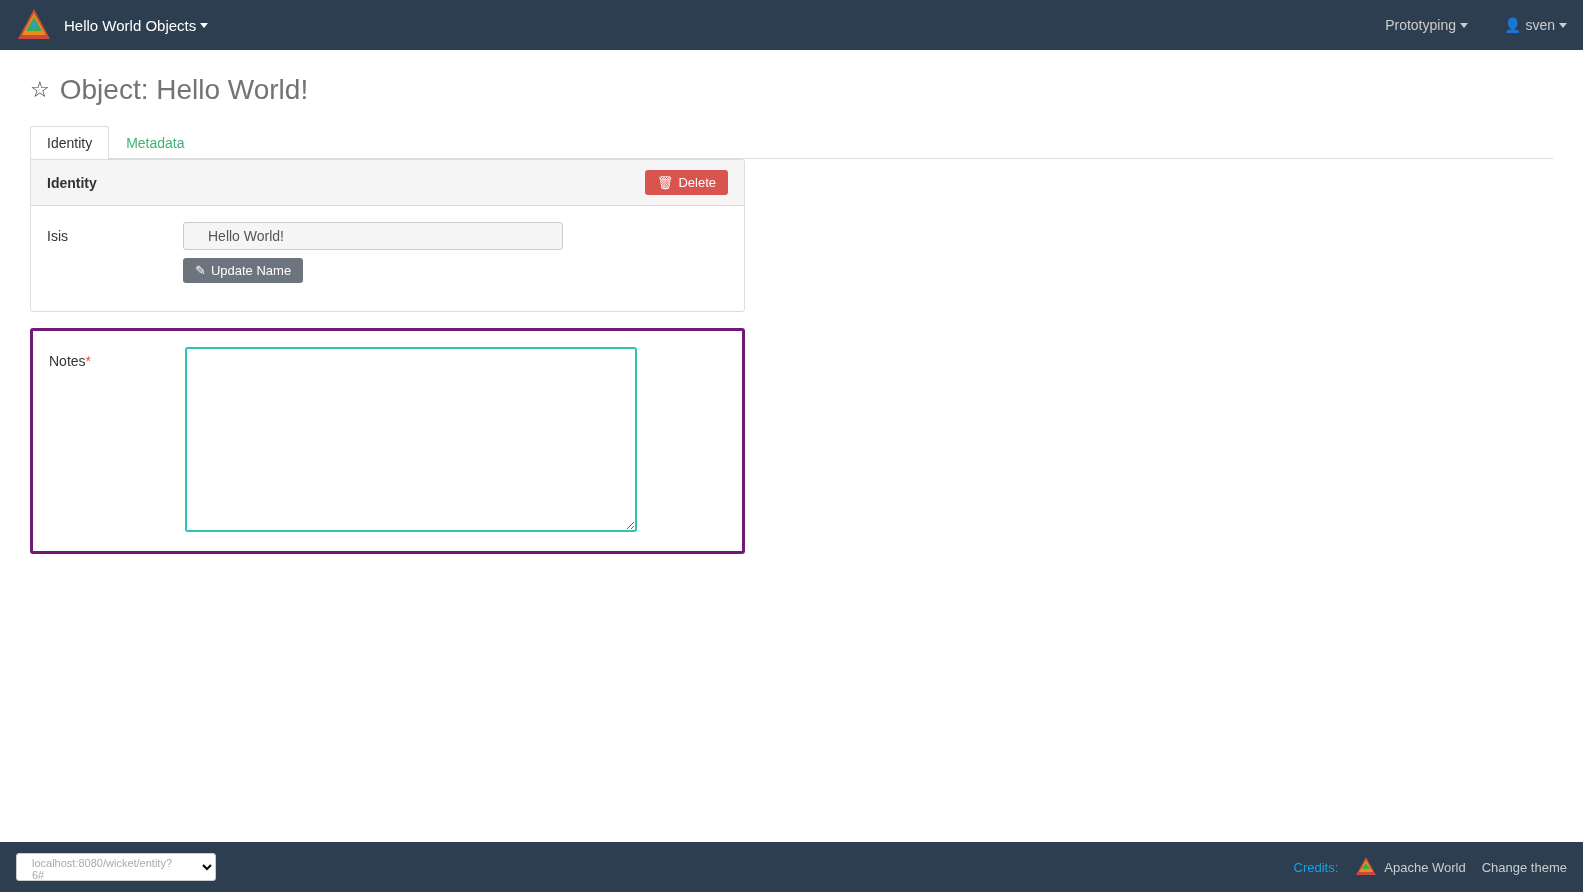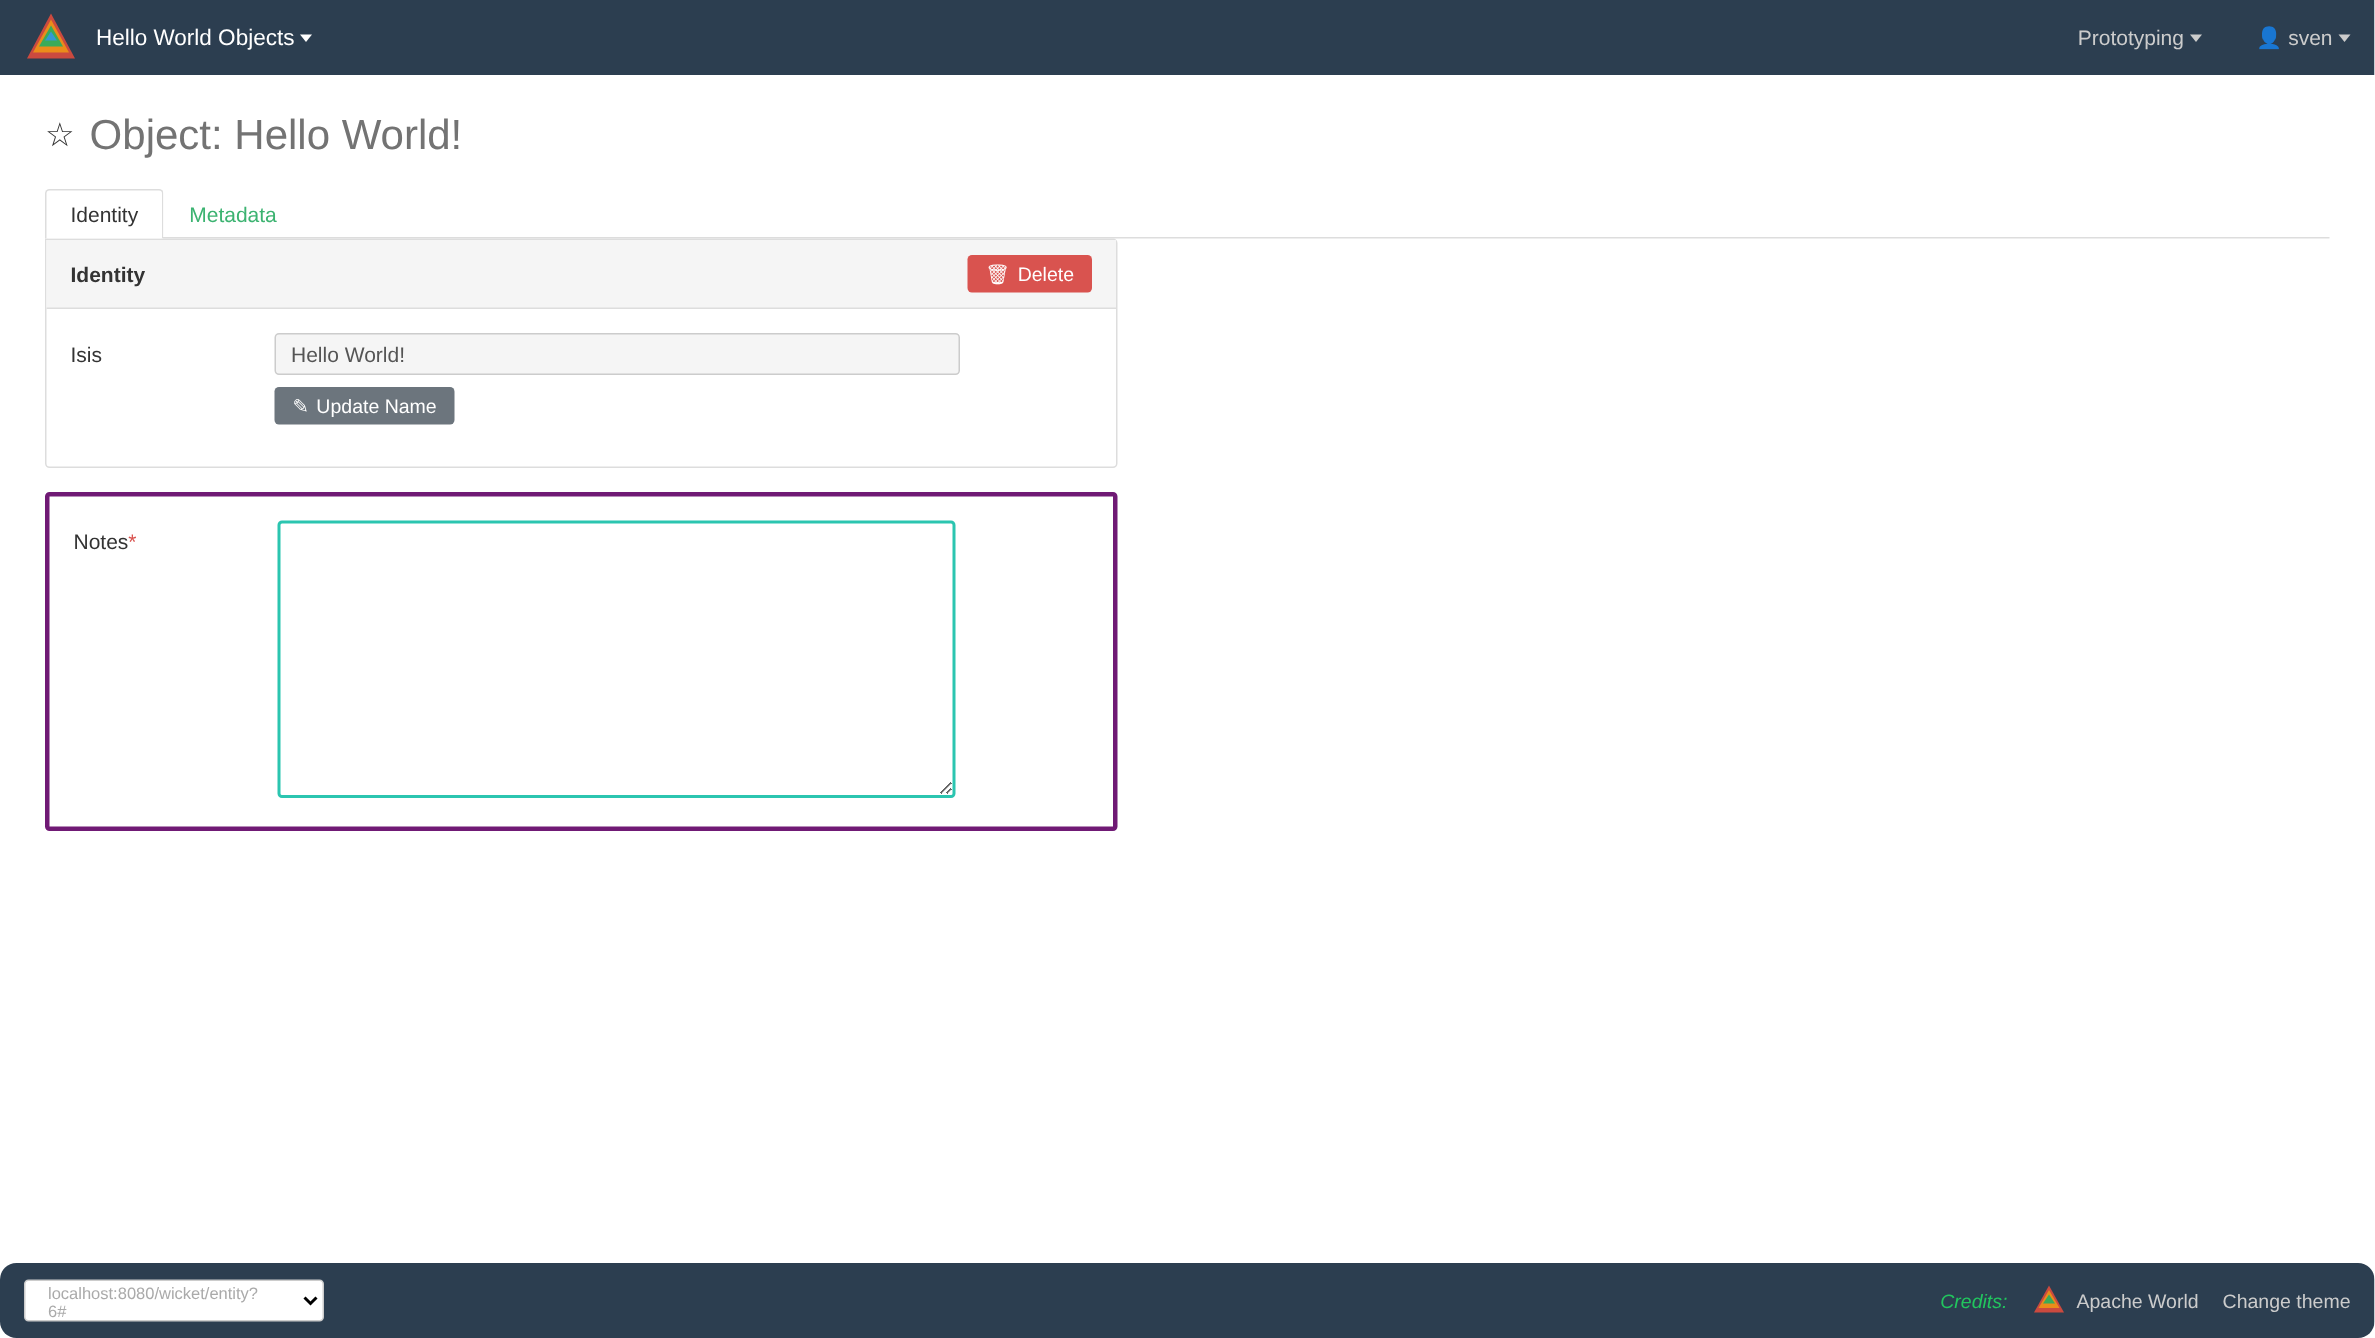--- a/index.html
+++ b/index.html
@@ -169,22 +169,22 @@
       flex-shrink: 0;
     }
     .form-label .required {
       color: #d9534f;
     }
     .form-value {
       flex: 1;
     }
     .form-input-readonly {
       display: block;
-      width: 457px;
-      padding: 5px 10px;
+      width: 380px;
+      padding: 5px 24px;
       font-size: 14px;
       background: #f5f5f5;
       border: 1px solid #ccc;
       border-radius: 3px;
       color: #555;
       margin-bottom: 8px;
     }
     .btn-update {
       background: #6c757d;
       color: #fff;
@@ -223,21 +223,20 @@
 
     
     .footer {
       background: #2c3e50;
       height: 50px;
       display: flex;
       align-items: center;
       justify-content: space-between;
       padding: 0 16px;
       flex-shrink: 0;
-      border-radius: 11px;
     }
     .footer-left {
       display: flex;
       align-items: center;
       gap: 8px;
     }
     .footer-dropdown {
       width: 200px;
       height: 28px;
       border: 1px solid #ccc;
@@ -252,23 +251,22 @@
       position: absolute;
       bottom: 6px;
       left: 16px;
     }
     .footer-right {
       display: flex;
       align-items: center;
       gap: 16px;
     }
     .footer-credits {
-      color: #22c55e;
-      font-size: 13px;
-      font-style: italic;
+      color: #0ea5e9;
+      font-size: 13px;
     }
     .footer-apache {
       display: flex;
       align-items: center;
       gap: 6px;
       color: #ccc;
       font-size: 13px;
     }
     .footer-change-theme {
       color: #ccc;

